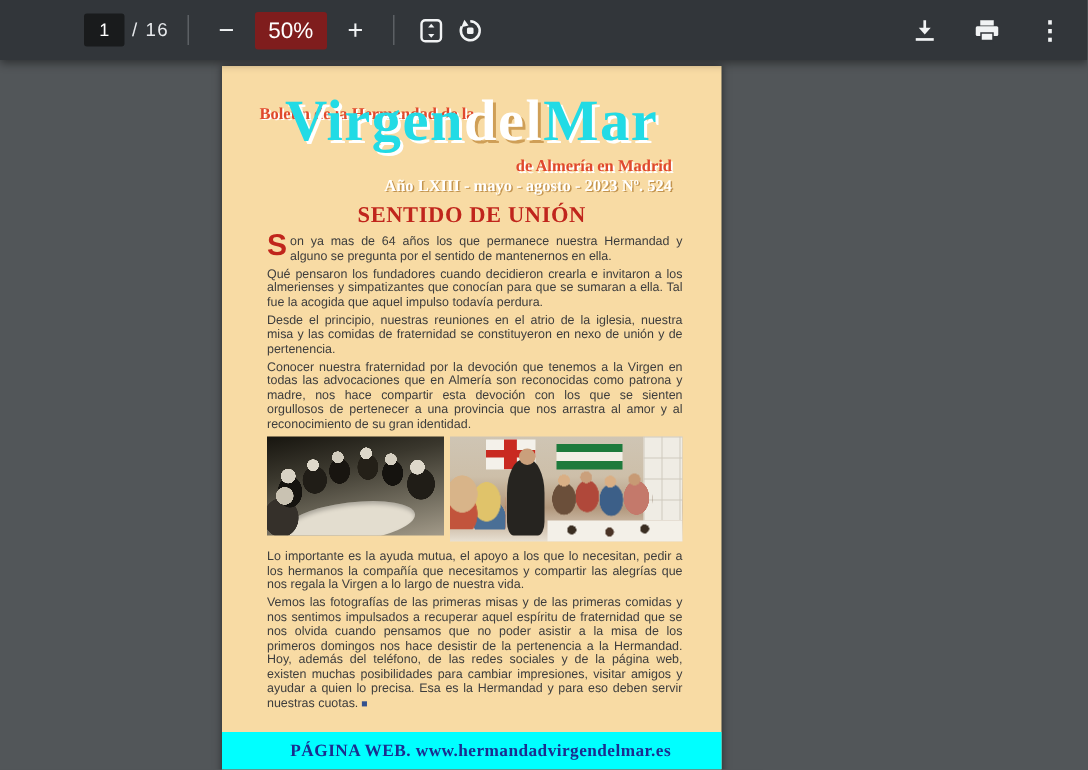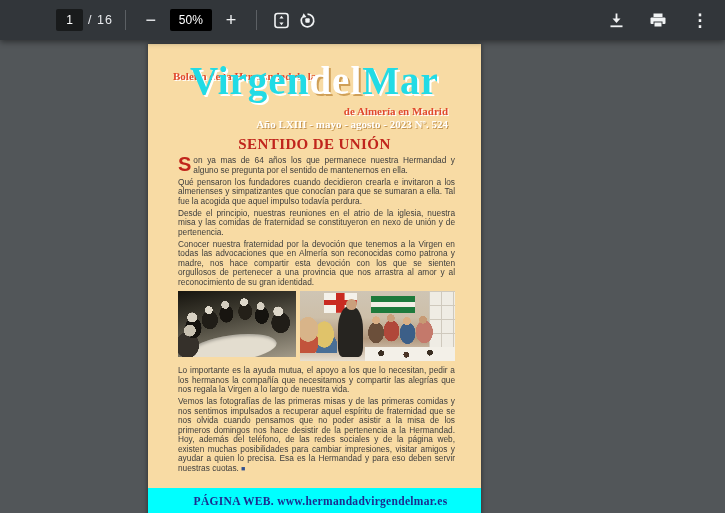--- a/index.html
+++ b/index.html
@@ -15,21 +15,21 @@
   .tb-right  { position:absolute; right:12px; top:0; height:40px;
                display:flex; align-items:center; gap:16px; }
   .page-input { width:27px; height:22px; background:#191b1c; border:none;
                 border-radius:2px; color:#fff; text-align:center; font-size:12px;
                 font-family:"Liberation Sans",sans-serif; }
   .page-total { color:#e8eaed; font-size:12.5px; margin-left:5px; letter-spacing:1px; }
   .sep { width:1px; height:20px; background:#5c6064; margin:0 12px; }
   .tb-btn { background:transparent; border:none; color:#f1f3f4; width:26px; height:26px;
             display:flex; align-items:center; justify-content:center; cursor:pointer;
             font-size:18px; line-height:1; padding:0; }
-  .zoom-box { background:#000000; color:#fff; font-size:12px; padding:4px 9px;
+  .zoom-box { background:#7f1d1d; color:#fff; font-size:15px; padding:4px 9px;
               border-radius:2px; margin:0 6px; }
   .tb-btn svg { display:block; }
   .dots { font-size:17px; font-weight:bold; letter-spacing:0; }
 
   
   .viewer { position:absolute; left:0; right:0; top:40px; bottom:0; }
   .page { position:absolute; left:148px; top:4px; width:333px; height:505px;
           background:#f8dba4; box-shadow:0 0 5px rgba(0,0,0,.5); }
 
   .serifB { font-family:"Liberation Serif",serif; font-weight:bold; }

